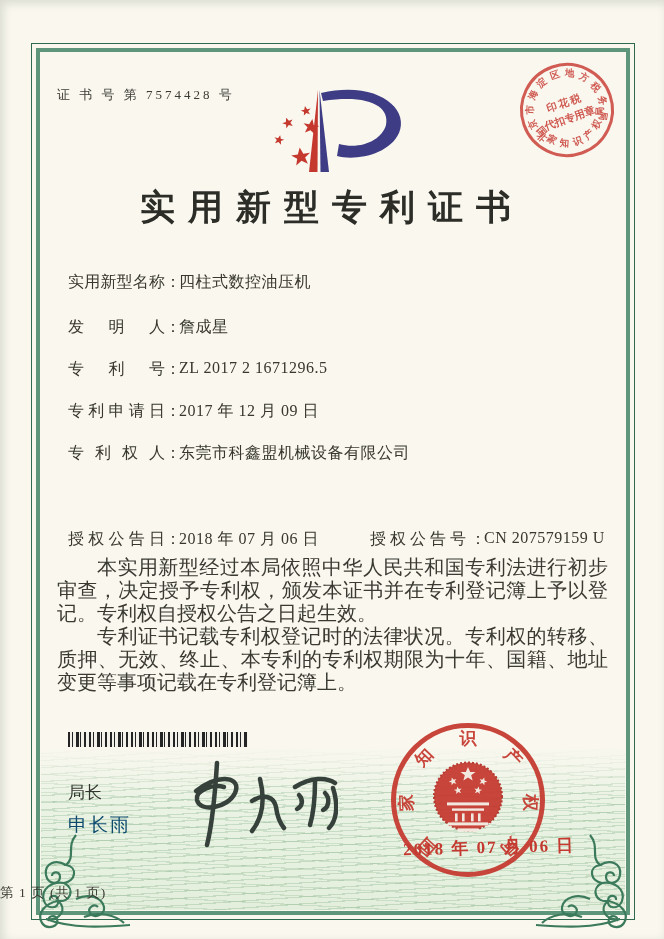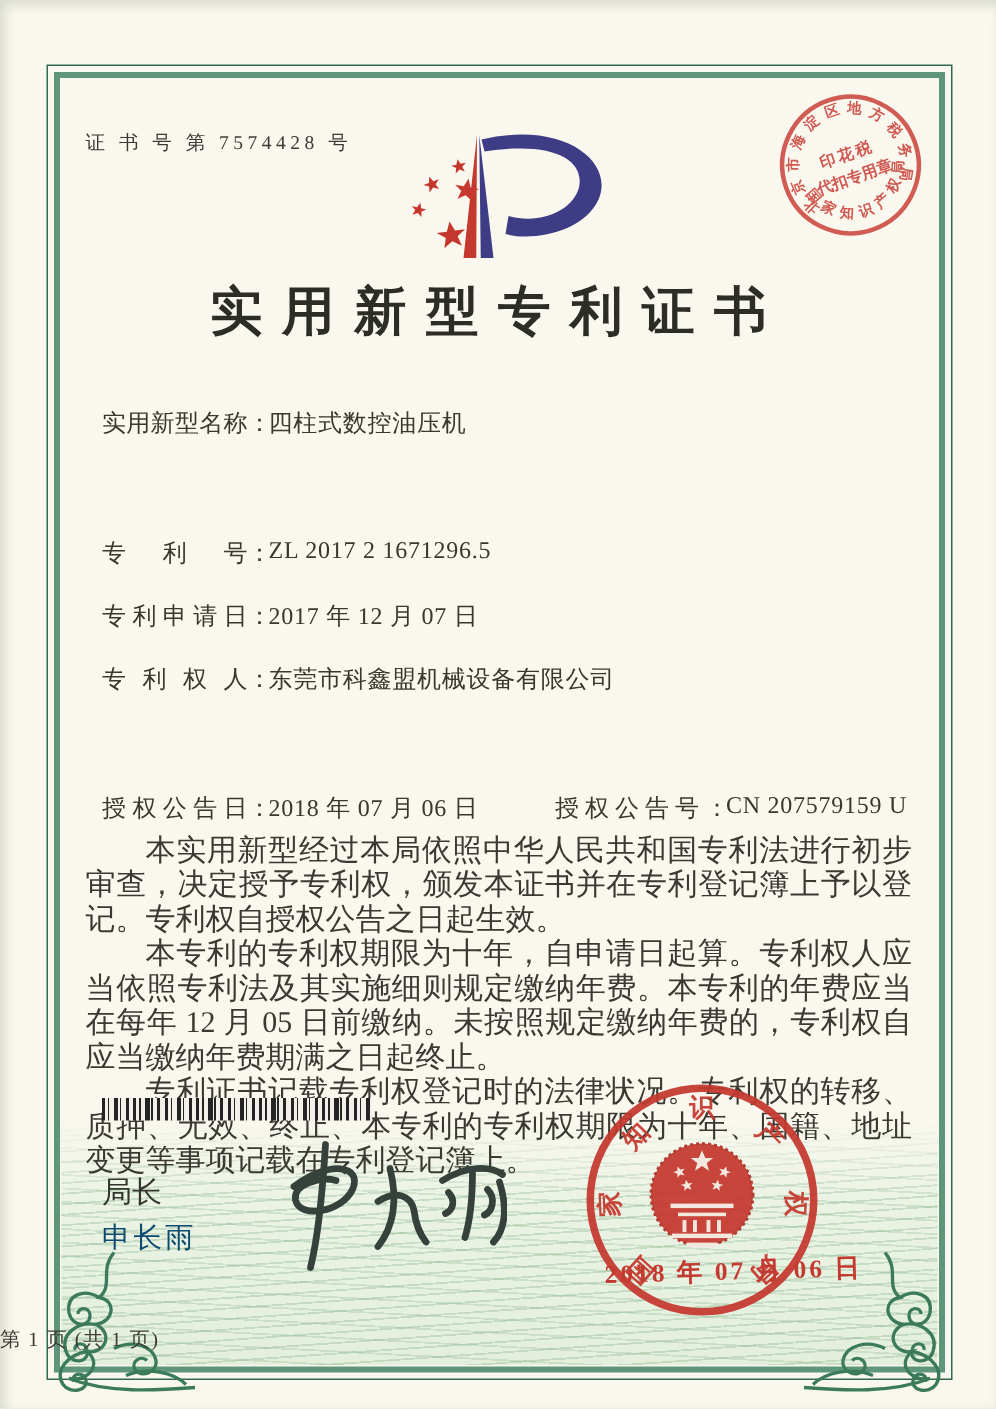--- a/index.html
+++ b/index.html
@@ -64,21 +64,21 @@
   .barcode {
     position:absolute; left:68px; top:732px; width:180px; height:15px;
     background:repeating-linear-gradient(90deg,
       #242424 0 2px, #f2f0e8 2px 4px,
       #242424 4px 5px, #f2f0e8 5px 8px,
       #242424 8px 11px, #f2f0e8 11px 12px,
       #242424 12px 13px, #f2f0e8 13px 16px,
       #242424 16px 18px, #f2f0e8 18px 21px);
   }
   
-  .director-title { position:absolute; left:68px; top:781px; font-size:20px; color:#33362f;
+  .director-title { position:absolute; left:68px; top:781px; font-size:17px; color:#33362f;
     font-family:Liberation Serif, serif; }
   .director-name  { position:absolute; left:68px; top:812px; font-size:19px; color:#0c4a6e;
     font-family:Liberation Sans, sans-serif; letter-spacing:2px; }
   .signature { position:absolute; left:168px; top:755px; width:170px; height:95px; }
   
   .seal {
     position:absolute; left:391px; top:723px; width:154px; height:154px;
     opacity:.93;
   }
   .seal-ring {
@@ -171,39 +171,41 @@
       <div class="l1">印花税</div>
       <div class="l2">代扣专用章</div>
     </div>
   </div>
 
   <div class="title">实用新型专利证书</div>
 
   <div class="frow" style="top:272px">
     <span class="flabel">实用新型名称</span><span class="fcolon">：</span><span class="fvalue">四柱式数控油压机</span>
   </div>
+  <div class="frow" style="top:317px">
+    <span class="flabel">发明人</span><span class="fcolon">：</span><span class="fvalue">詹成星</span>
+  </div>
   <div class="frow" style="top:359px">
     <span class="flabel">专利号</span><span class="fcolon">：</span><span class="fvalue">ZL 2017 2 1671296.5</span>
   </div>
   <div class="frow" style="top:401px">
-    <span class="flabel">专利申请日</span><span class="fcolon">：</span><span class="fvalue">2017 年 12 月 07 日</span>
+    <span class="flabel">专利申请日</span><span class="fcolon">：</span><span class="fvalue">2017 年 12 月 09 日</span>
   </div>
   <div class="frow" style="top:443px">
     <span class="flabel">专利权人</span><span class="fcolon">：</span><span class="fvalue">东莞市科鑫盟机械设备有限公司</span>
   </div>
   <div class="frow" style="top:529px">
     <span class="flabel">授权公告日</span><span class="fcolon">：</span><span class="fvalue">2018 年 07 月 06 日</span>
   </div>
   <div class="frow" style="top:529px; left:370px">
     <span style="letter-spacing:4px">授权公告号</span><span class="fcolon">：</span><span class="fvalue">CN 207579159 U</span>
   </div>
 
   <div class="body-text">
     <p>本实用新型经过本局依照中华人民共和国专利法进行初步审查，决定授予专利权，颁发本证书并在专利登记簿上予以登记。专利权自授权公告之日起生效。</p>
-    <p>本专利的专利权期限为十年，自申请日起算。专利权人应当依照专利法及其实施细则规定缴纳年费。本专利的年费应当在每年 12 月 05 日前缴纳。未按照规定缴纳年费的，专利权自应当缴纳年费期满之日起终止。</p>
     <p>专利证书记载专利权登记时的法律状况。专利权的转移、质押、无效、终止、本专利的专利权期限为十年、国籍、地址变更等事项记载在专利登记簿上。</p>
   </div>
 
   <div class="barcode"></div>
 
   <div class="director-title">局长</div>
   <div class="director-name">申长雨</div>
   <svg class="signature" viewBox="0 0 170 95" fill="none" stroke="#35413a" stroke-width="4.5" stroke-linecap="round">
     <path d="M28,36 C52,18 74,22 67,38 C60,53 32,58 29,45 C27,35 45,29 56,32"></path>
     <path d="M49,8 C47,40 44,70 39,90"></path>

